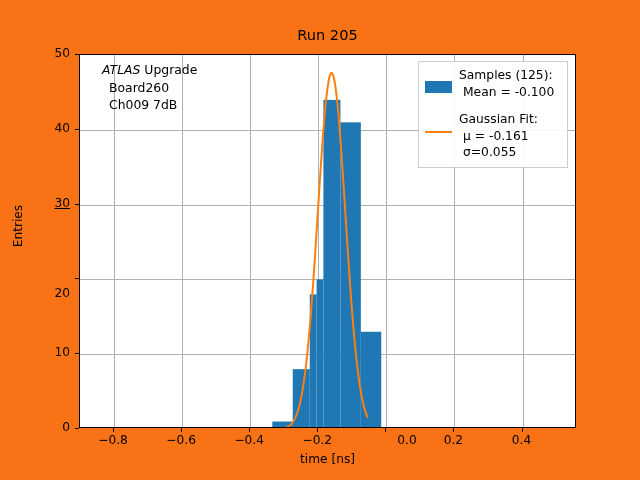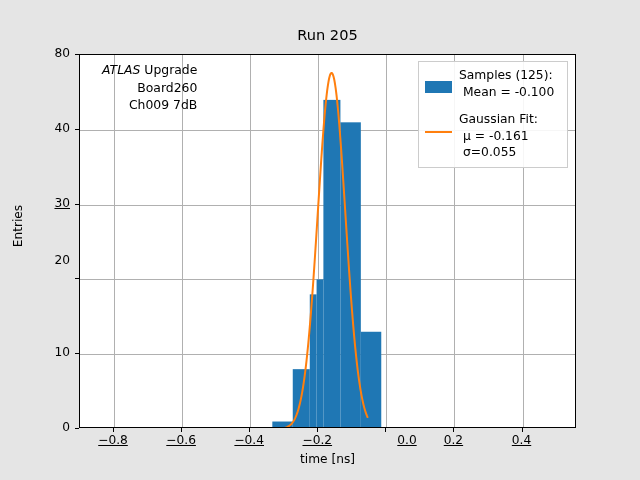--- a/index.html
+++ b/index.html
@@ -10,21 +10,21 @@
   body {
     width: 640px;
     height: 480px;
     font-family: "DejaVu Sans", sans-serif;
     overflow: hidden;
   }
   #figure {
     position: relative;
     width: 640px;
     height: 480px;
-    background: #e5e5e5;
+    background: #f97316;
   }
   
   #axes {
     position: absolute;
     left: 79px;
     top: 54px;
     width: 497px;
     height: 374px;
     box-sizing: border-box;
     border: 1.1px solid #000000;
@@ -58,21 +58,20 @@
   }
   
   .xtick-label {
     position: absolute;
     top: 433px;
     font-size: 12.2px;
     color: #000000;
     text-align: center;
     width: 60px;
     margin-left: -30px;
-    text-decoration: underline;
   }
   .ytick-label {
     position: absolute;
     left: 28px;
     width: 42px;
     text-align: right;
     font-size: 12.2px;
     color: #000000;
     margin-top: -8px;
   }
@@ -114,21 +113,21 @@
   #annotation {
     position: absolute;
     left: 102px;
     top: 61px;
     font-size: 12.4px;
     color: #000000;
     line-height: 1.42;
     white-space: nowrap;
   }
   #annotation .italic { font-style: italic; }
-  #annotation .ann-line { display: block; text-align: right; }
+  #annotation .ann-line { display: block; }
   #annotation .ann-indent { padding-left: 7px; }
   
   #legend {
     position: absolute;
     left: 418px;
     top: 61px;
     width: 150px;
     box-sizing: border-box;
     border: 1px solid #cccccc;
     background: rgba(255,255,255,0.88);
@@ -217,27 +216,27 @@
       <div class="xtick-label" style="left: 453.452px;">0.2</div>
       <div class="xtick-mark" style="left: 521.534px;"></div>
       <div class="xtick-label" style="left: 521.534px;">0.4</div>
     </div>
   <div id="ticks-y">
       <div class="ytick-mark" style="top: 428px;"></div>
       <div class="ytick-label" style="top: 428px;">0</div>
       <div class="ytick-mark" style="top: 353.2px;"></div>
       <div class="ytick-label" style="top: 353.2px;">10</div>
       <div class="ytick-mark" style="top: 278.4px;"></div>
-      <div class="ytick-label" style="top: 261px;">20</div>
+      <div class="ytick-label" style="top: 294px;">20</div>
       <div class="ytick-mark" style="top: 203.6px;"></div>
       <div class="ytick-label" style="top: 203.6px; text-decoration: underline;">30</div>
       <div class="ytick-mark" style="top: 128.8px;"></div>
       <div class="ytick-label" style="top: 128.8px;">40</div>
       <div class="ytick-mark" style="top: 54px;"></div>
-      <div class="ytick-label" style="top: 54px;">80</div>
+      <div class="ytick-label" style="top: 54px;">50</div>
     </div>
 
   <div id="xlabel">time [ns]</div>
   <div id="ylabel">Entries</div>
 
   <div id="annotation">
     <span class="ann-line"><span class="italic">ATLAS</span><span> Upgrade</span></span>
     <span class="ann-line ann-indent">Board260</span>
     <span class="ann-line ann-indent">Ch009 7dB</span>
   </div>

